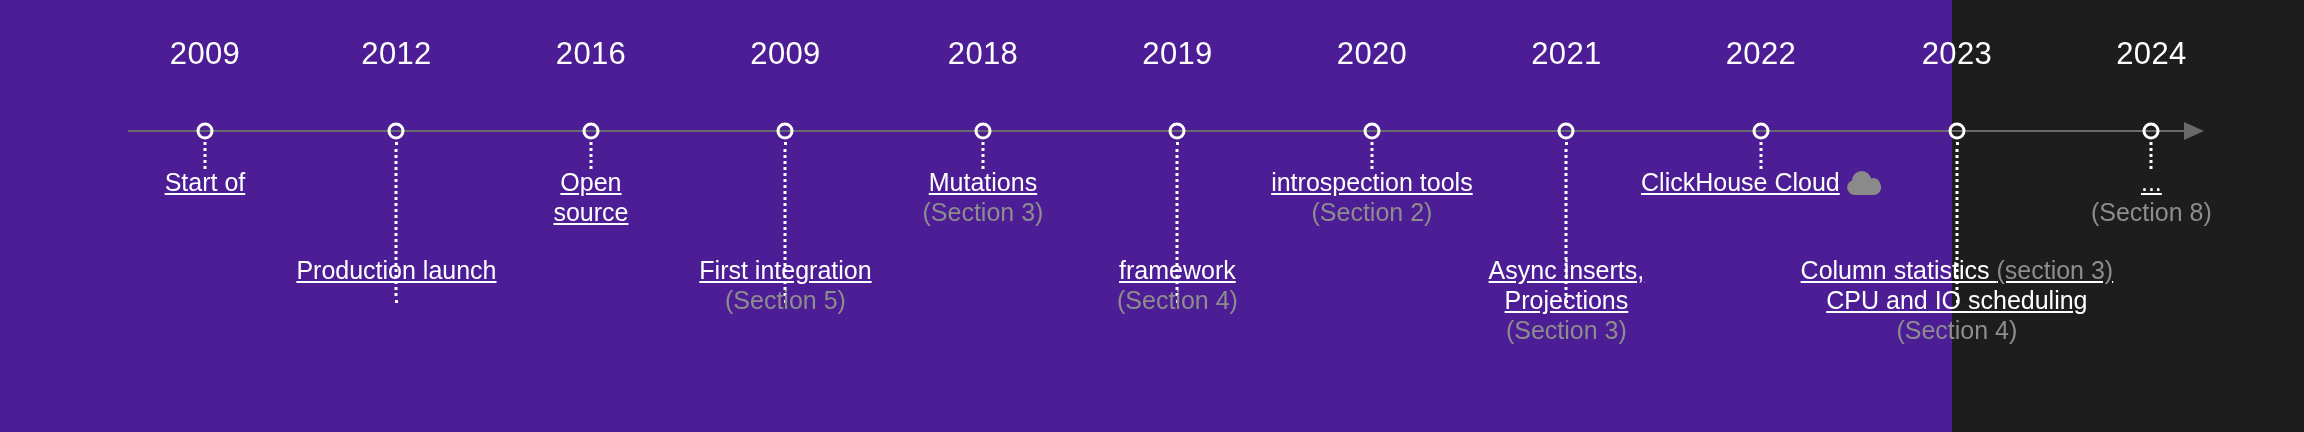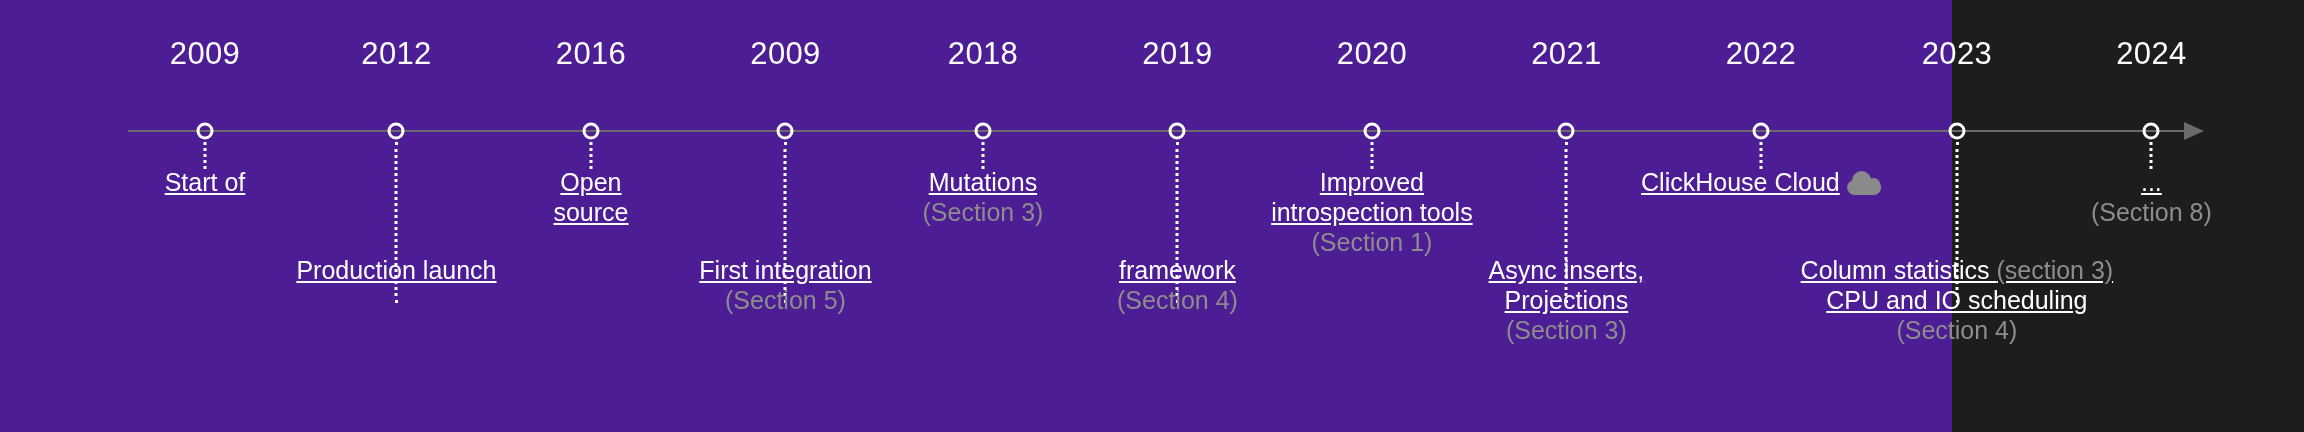--- a/index.html
+++ b/index.html
@@ -196,23 +196,22 @@
         <div class="label-block" style="top: 256px;">
           <div class="label-line"><span>framework</span></div>
           <div class="label-section">(Section 4)</div>
         </div>
       </div>
       <div class="event" style="left: 1371.93px;">
         <div class="year-label">2020</div>
         <div class="marker-dot"></div>
         <div class="connector" style="height: 27px;"></div>
         <div class="label-block" style="top: 168px;">
-          <div class="label-line"><span>Improved</span></div>
           <div class="label-line"><span>introspection tools</span></div>
-          <div class="label-section">(Section 1)</div>
+          <div class="label-section">(Section 2)</div>
         </div>
       </div>
       <div class="event" style="left: 1566.42px;">
         <div class="year-label">2021</div>
         <div class="marker-dot"></div>
         <div class="connector" style="height: 160.5px;"></div>
         <div class="label-block" style="top: 256px;">
           <div class="label-line"><span>Async inserts,</span></div>
           <div class="label-line"><span>Projections</span></div>
           <div class="label-section">(Section 3)</div>

